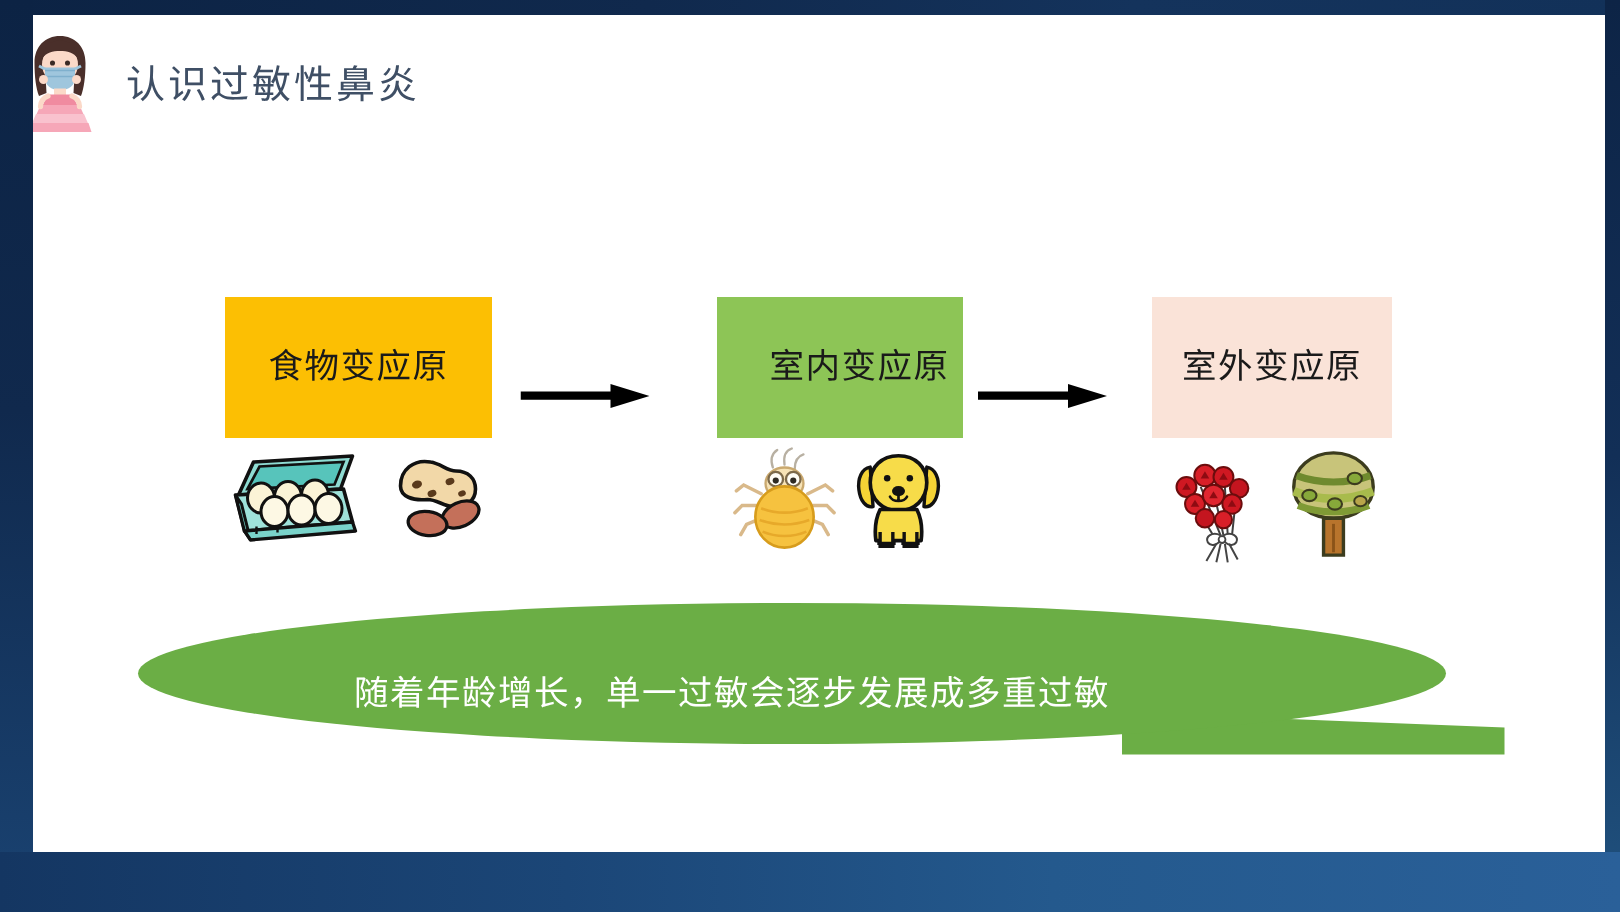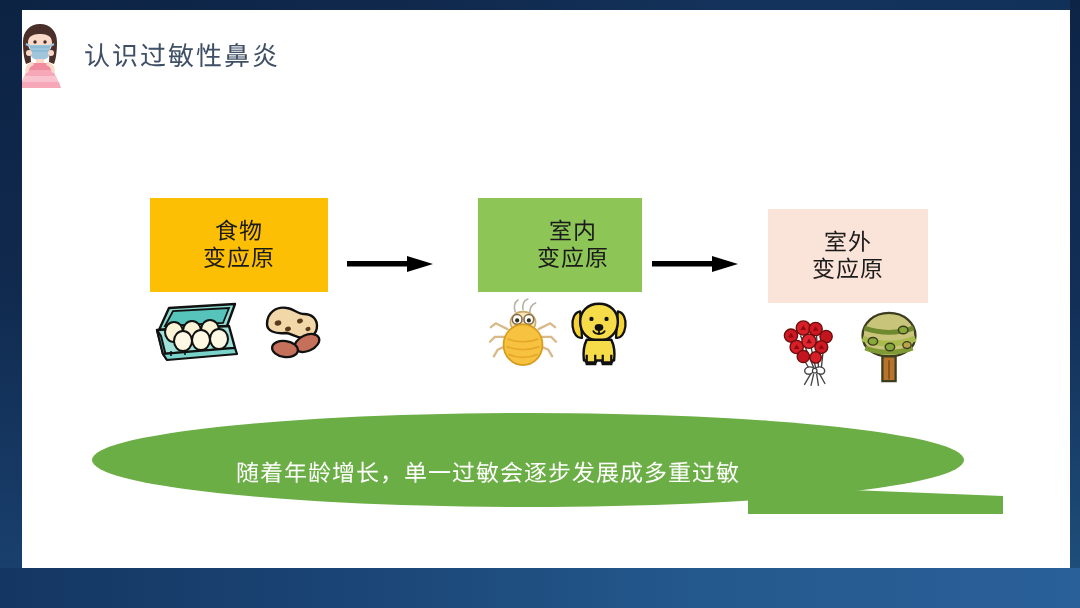--- a/index.html
+++ b/index.html
@@ -111,32 +111,32 @@
     top: 0;
     width: 178px;
   }
   .stage-1 { left: 18px; }
   .stage-2 { left: 346px; width: 164px; }
   .stage-3 { left: 636px; width: 160px; }
 
   .stage-box {
     height: 94px;
     display: flex;
-    flex-direction: column;
+    flex-direction: row;
     align-items: center;
     justify-content: center;
     line-height: 1.18;
     font-size: 23px;
     color: #1a1a1a;
     font-family: "Liberation Serif", "DejaVu Serif", serif;
     letter-spacing: 1px;
   }
   .stage-1 .stage-box { background: #FCBF03; }
   .stage-2 .stage-box { background: #8DC556; padding-left: 26px; }
-  .stage-3 .stage-box { background: #FAE3D8; margin-top: 11px; }
+  .stage-3 .stage-box { background: #FAE3D8; }
 
   .stage-art {
     height: 100px;
     margin-top: 4px;
     display: flex;
     align-items: flex-start;
     justify-content: center;
     gap: 8px;
   }
 
@@ -147,21 +147,21 @@
     width: 86px;
     height: 20px;
   }
   .arrow-1 { left: 215px; }
   .arrow-2 { left: 520px; }
 
   
   .banner-wrap {
     position: absolute;
     left: 66px;
-    top: 400px;
+    top: 389px;
     width: 920px;
     height: 110px;
   }
   .banner-text {
     position: absolute;
     left: 0;
     right: 120px;
     top: 44px;
     text-align: center;
     color: #ffffff;

